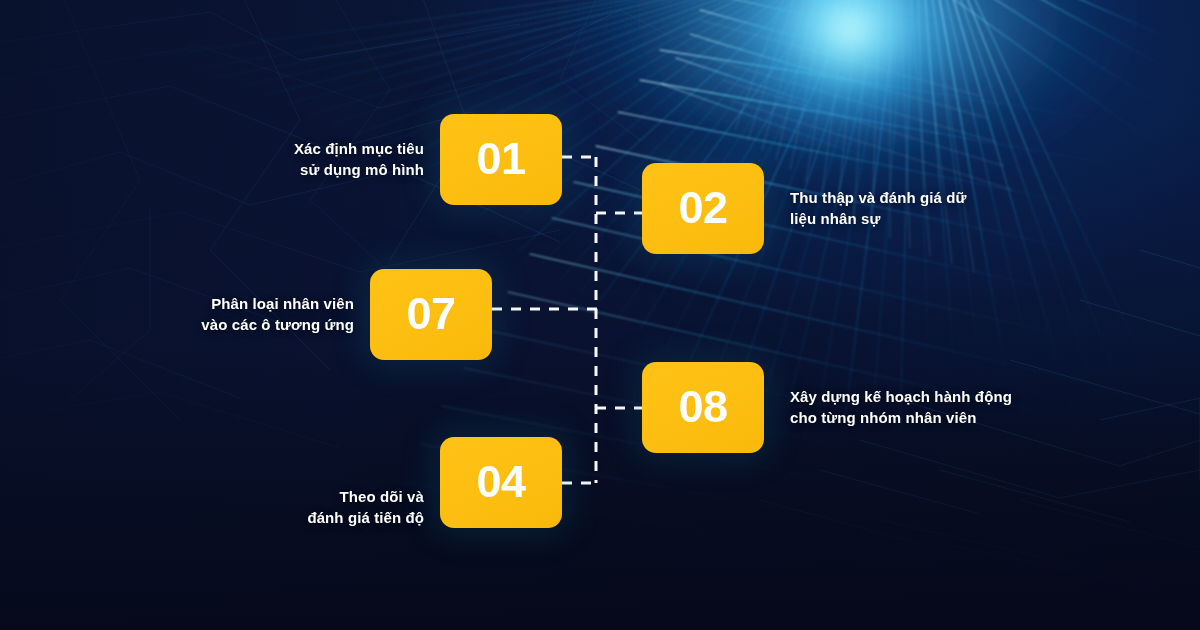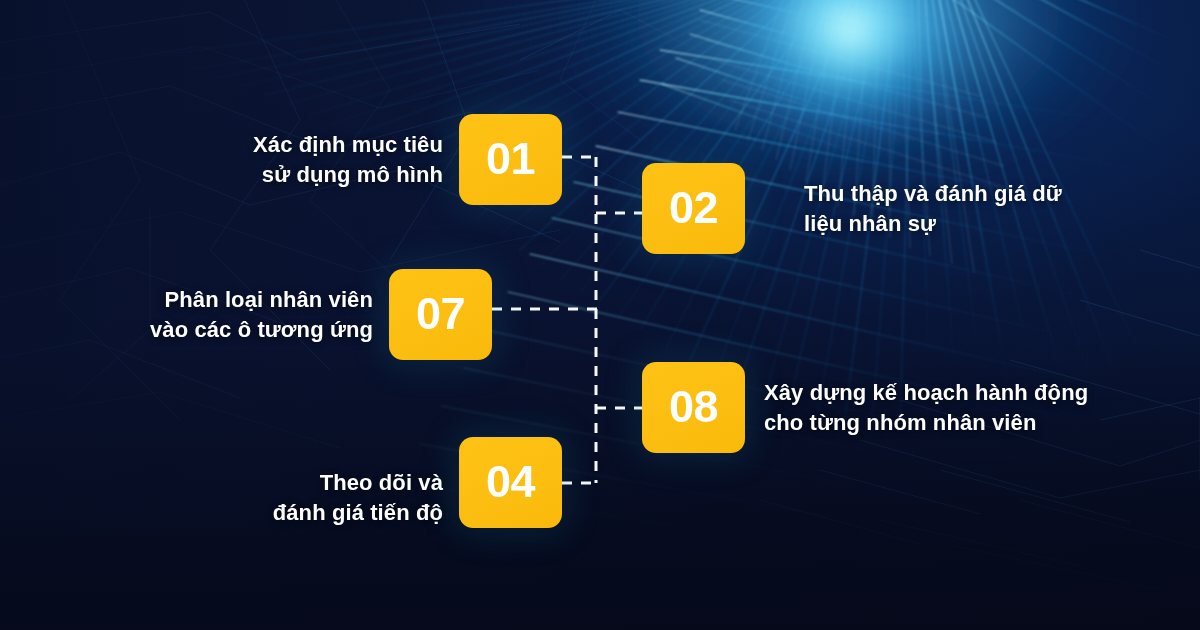--- a/index.html
+++ b/index.html
@@ -77,50 +77,50 @@
   .step {
     position: absolute;
     display: flex;
     align-items: center;
   }
   .step.left  { flex-direction: row; }
   .step.right { flex-direction: row; }
 
   .num-box {
     position: relative;
-    width: 103px;
+    width: 122px;
     height: 91px;
     border-radius: 14px;
     background: linear-gradient(155deg, #fec216 0%, #fcbf11 50%, #f9b90a 100%);
     display: flex;
     align-items: center;
     justify-content: center;
     flex: 0 0 auto;
     box-shadow: 0 0 34px 8px rgba(22,160,190,0.13);
   }
   .num-box .num {
     color: #ffffff;
     font-size: 45px;
     font-weight: bold;
     letter-spacing: -0.5px;
     line-height: 1;
     margin-top: -2px;
   }
 
   .label {
     color: #ffffff;
-    font-size: 22px;
+    font-size: 15px;
     font-weight: bold;
     line-height: 1.36;
     letter-spacing: 0.1px;
     text-shadow: 0 1px 7px rgba(0,0,0,0.58);
     white-space: pre-line;
   }
   .step.left .label  { text-align: right;  margin-right: 16px; }
-  .step.right .label { text-align: left;   margin-left: 19px;  }
+  .step.right .label { text-align: left;   margin-left: 26px;  }
 </style>
 </head>
 <body>
 
 <div class="stage">
 
   <div class="bg-base"></div>
 
   <svg class="bg-svg" viewBox="0 0 1200 630" preserveAspectRatio="none">
     <defs>
@@ -328,21 +328,21 @@
   </svg>
 
   <div class="step left" style="left:0px; top:114px; width:562px; justify-content:flex-end;">
     <div class="label">Xác định mục tiêu
 sử dụng mô hình</div>
     <div class="num-box">
       <span class="num">01</span>
     </div>
   </div>
 
-  <div class="step right" style="left:642px; top:163px;gap:40px;">
+  <div class="step right" style="left:642px; top:163px;">
     <div class="num-box">
       <span class="num">02</span>
     </div>
     <div class="label">Thu thập và đánh giá dữ
 liệu nhân sự</div>
   </div>
 
   <div class="step left" style="left:0px; top:269px; width:492px; justify-content:flex-end;">
     <div class="label">Phân loại nhân viên
 vào các ô tương ứng</div>

